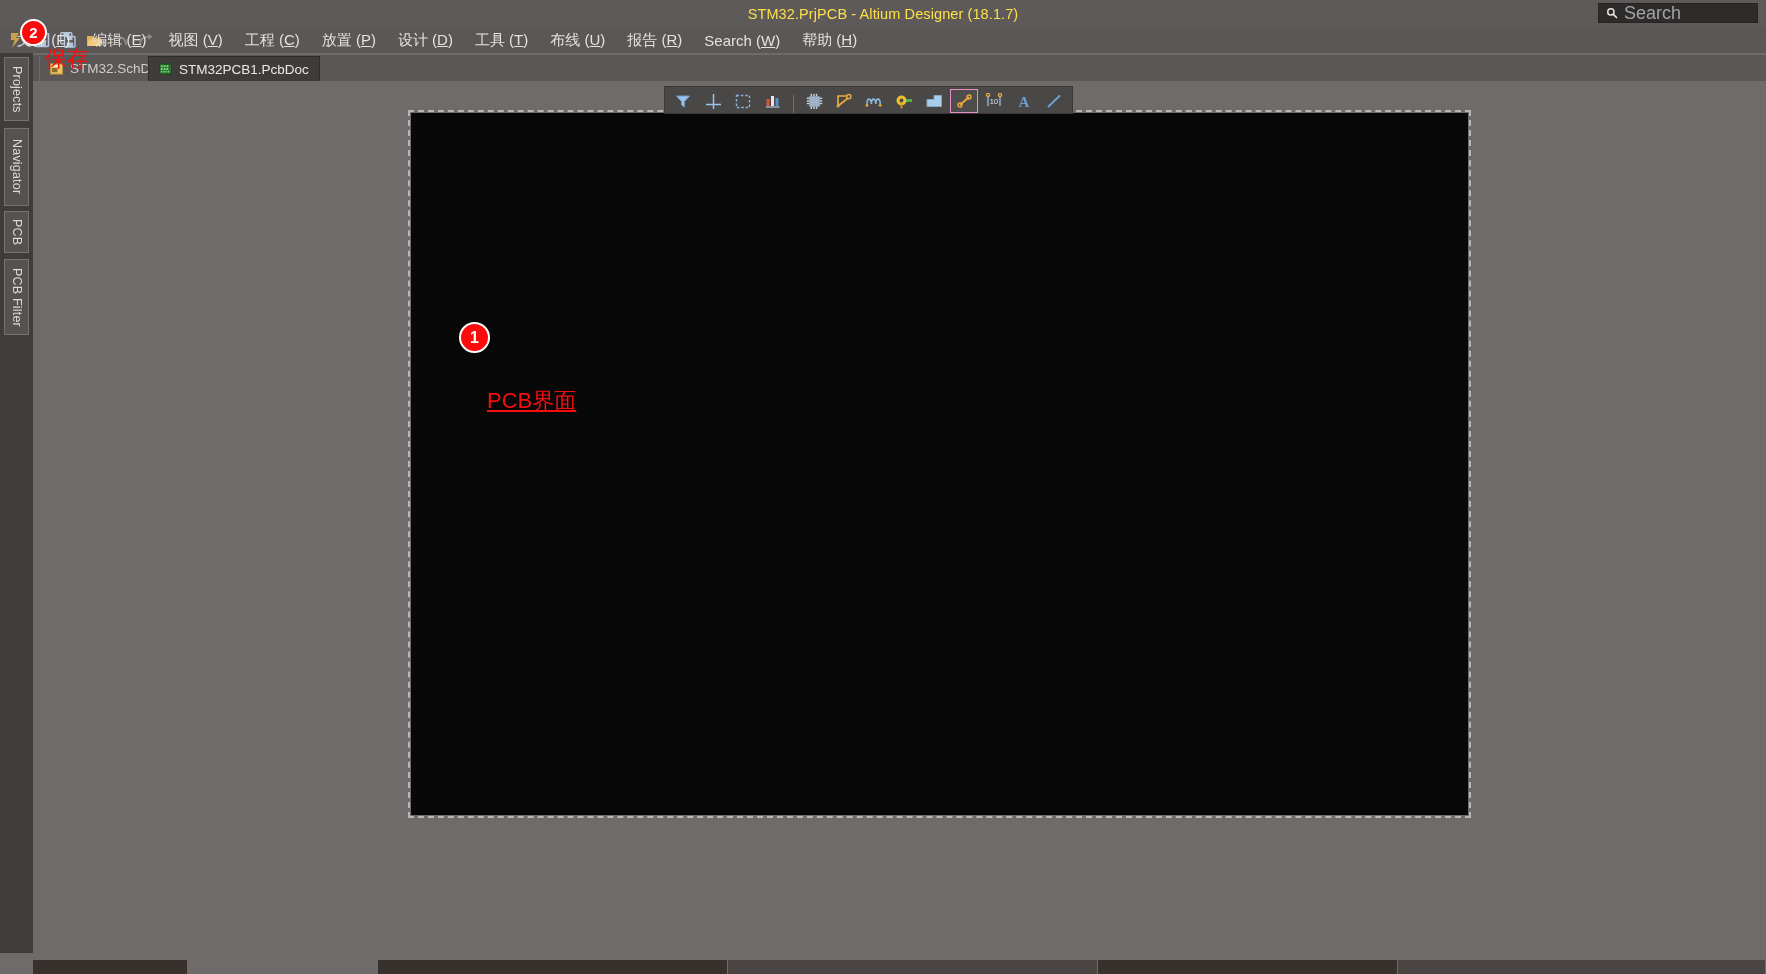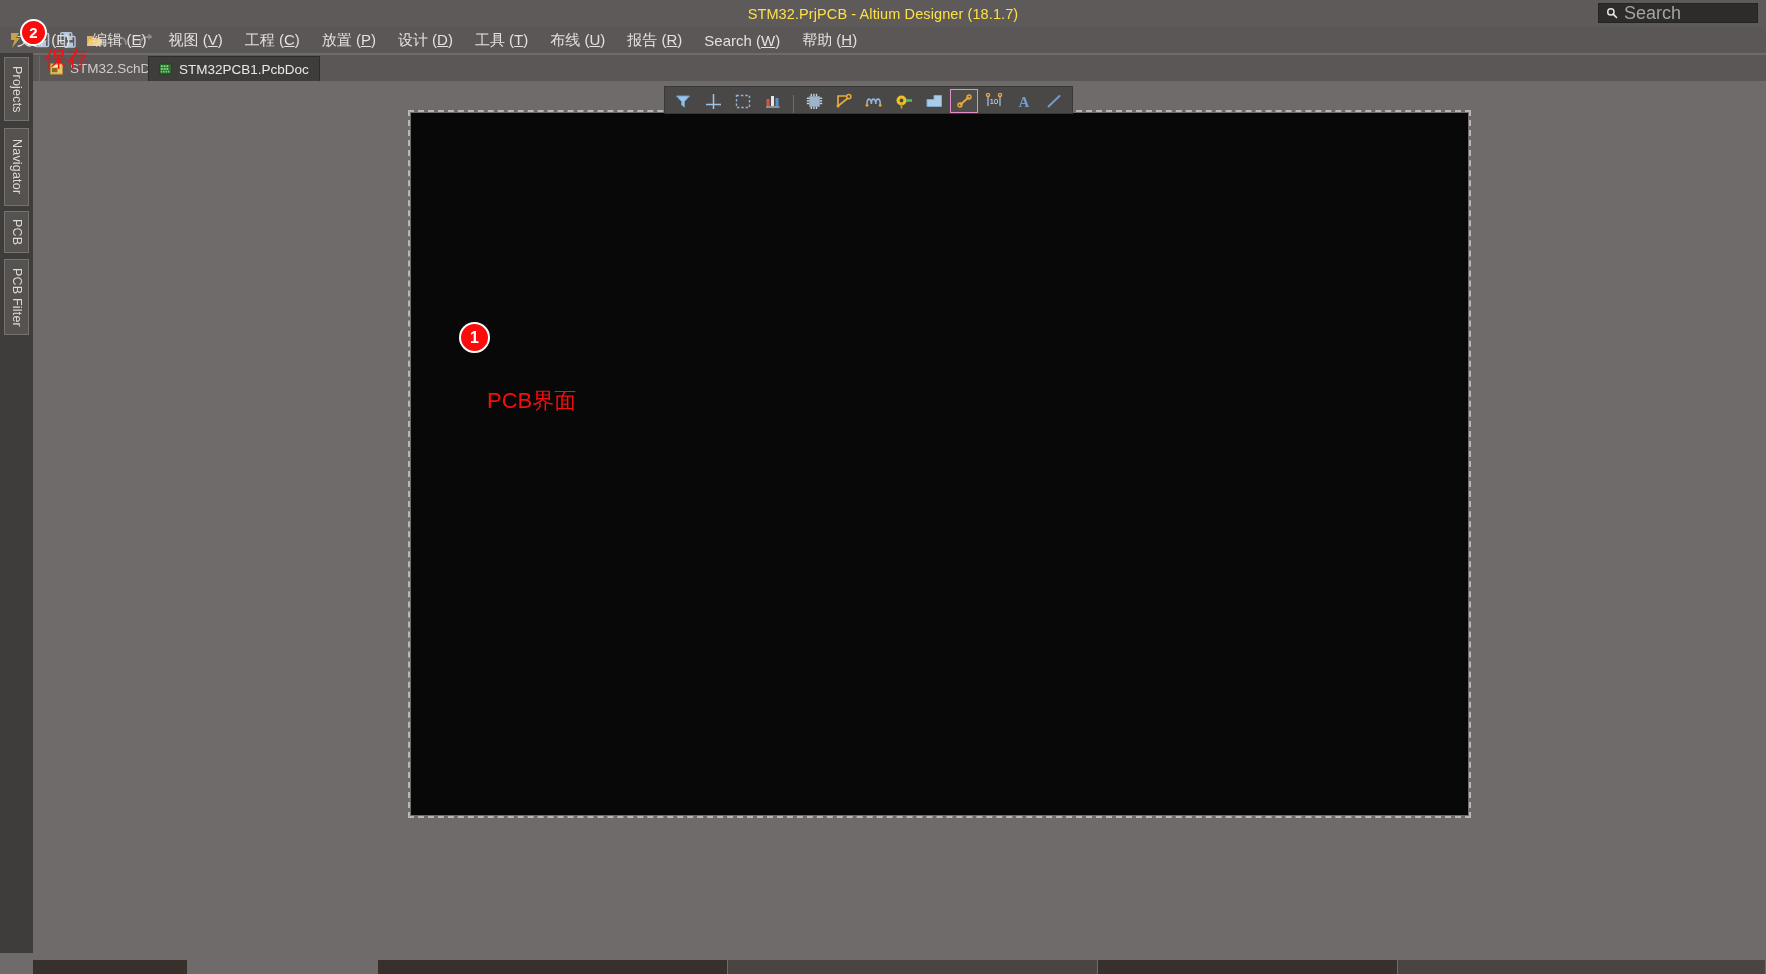--- a/index.html
+++ b/index.html
@@ -125,21 +125,21 @@
     border-radius: 50%; background: #fb0b0b;
     border: 2.5px solid #ffffff;
     color: #ffffff; font-weight: bold;
     display: flex; align-items: center; justify-content: center;
   }
   .badge-1 { left: 459px; top: 322px; width: 31px; height: 31px; font-size: 16px; }
   .badge-2 { left: 20px; top: 19px; width: 27px; height: 27px; font-size: 15px; z-index: 40; }
   .anno-text {
     position: absolute; color: #f70d0d; white-space: nowrap; margin-top: 24px;
   }
-  .anno-pcb { left: 487px; top: 362px; font-size: 22px; }
+  .anno-pcb { left: 487px; top: 362px; font-size: 22px; text-decoration: underline; }
   .anno-save { left: 45px; top: 20px; font-size: 22px; z-index: 39; }
 
   
   .hscroll {
     position: absolute; left: 33px; bottom: 0; width: 1733px; height: 14px;
     background: #38302c;
     display: flex; align-items: stretch;
   }
   .hscroll .seg { height: 14px; border-right: 1px solid #6e6b6a; }
 </style>

